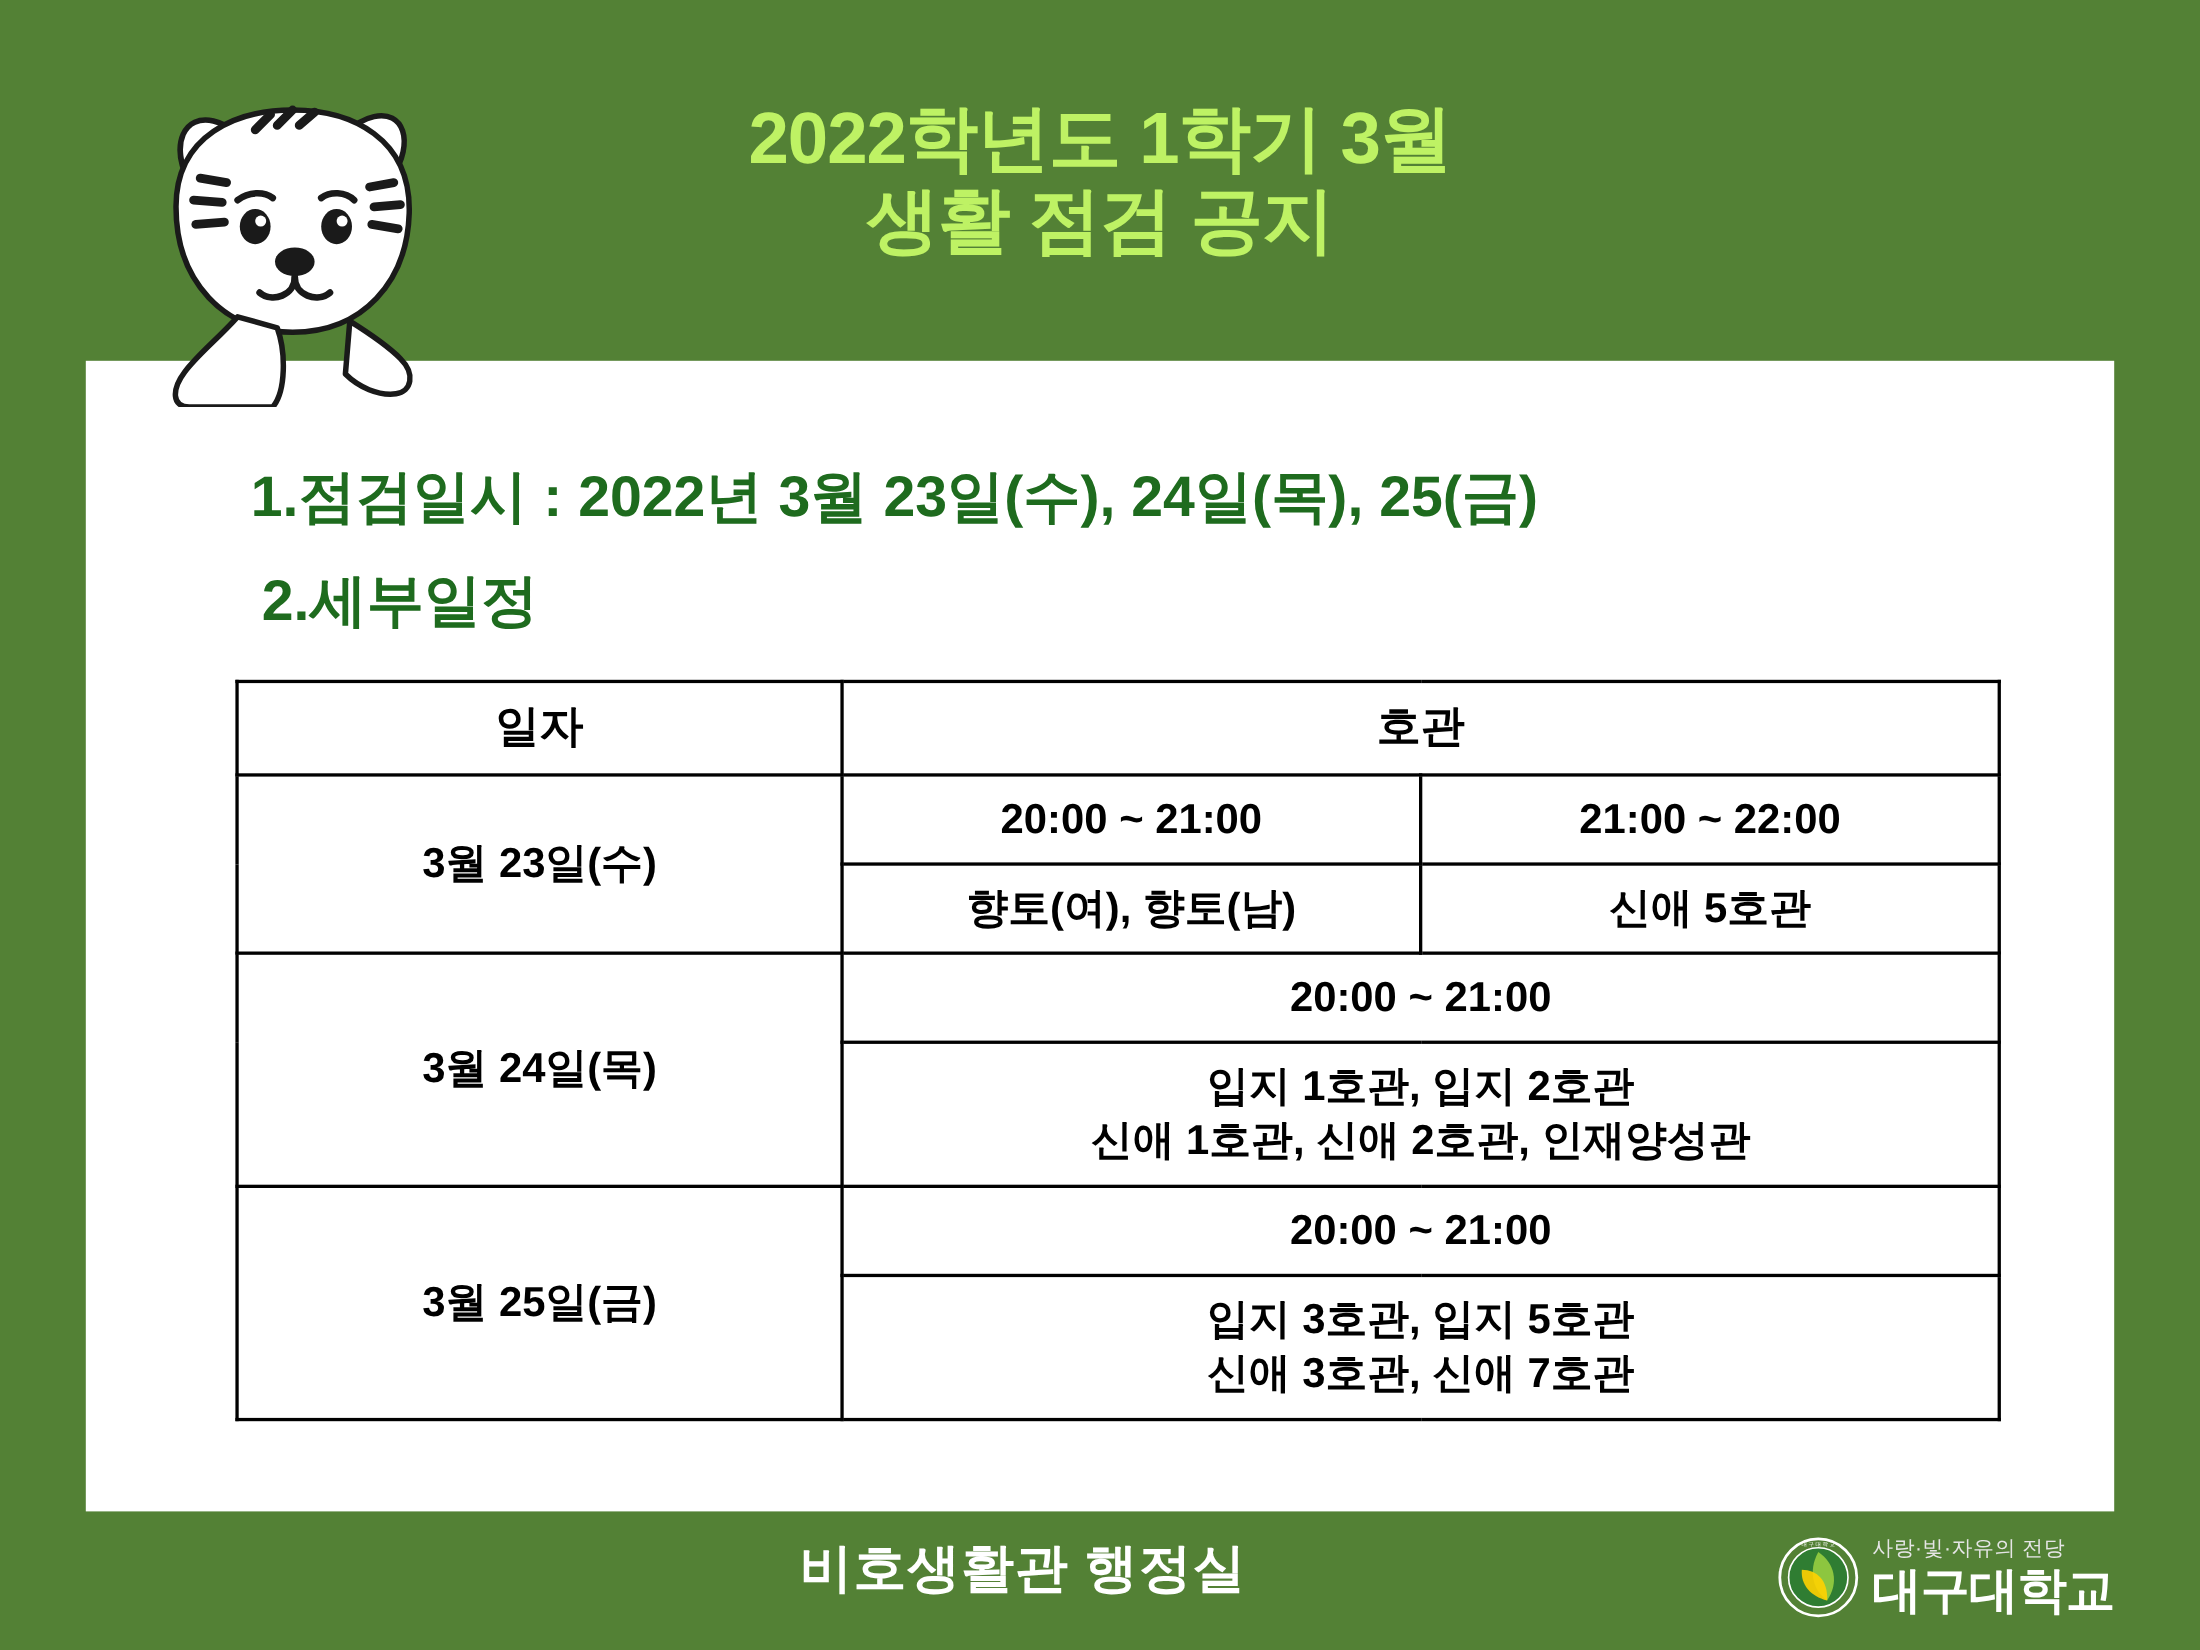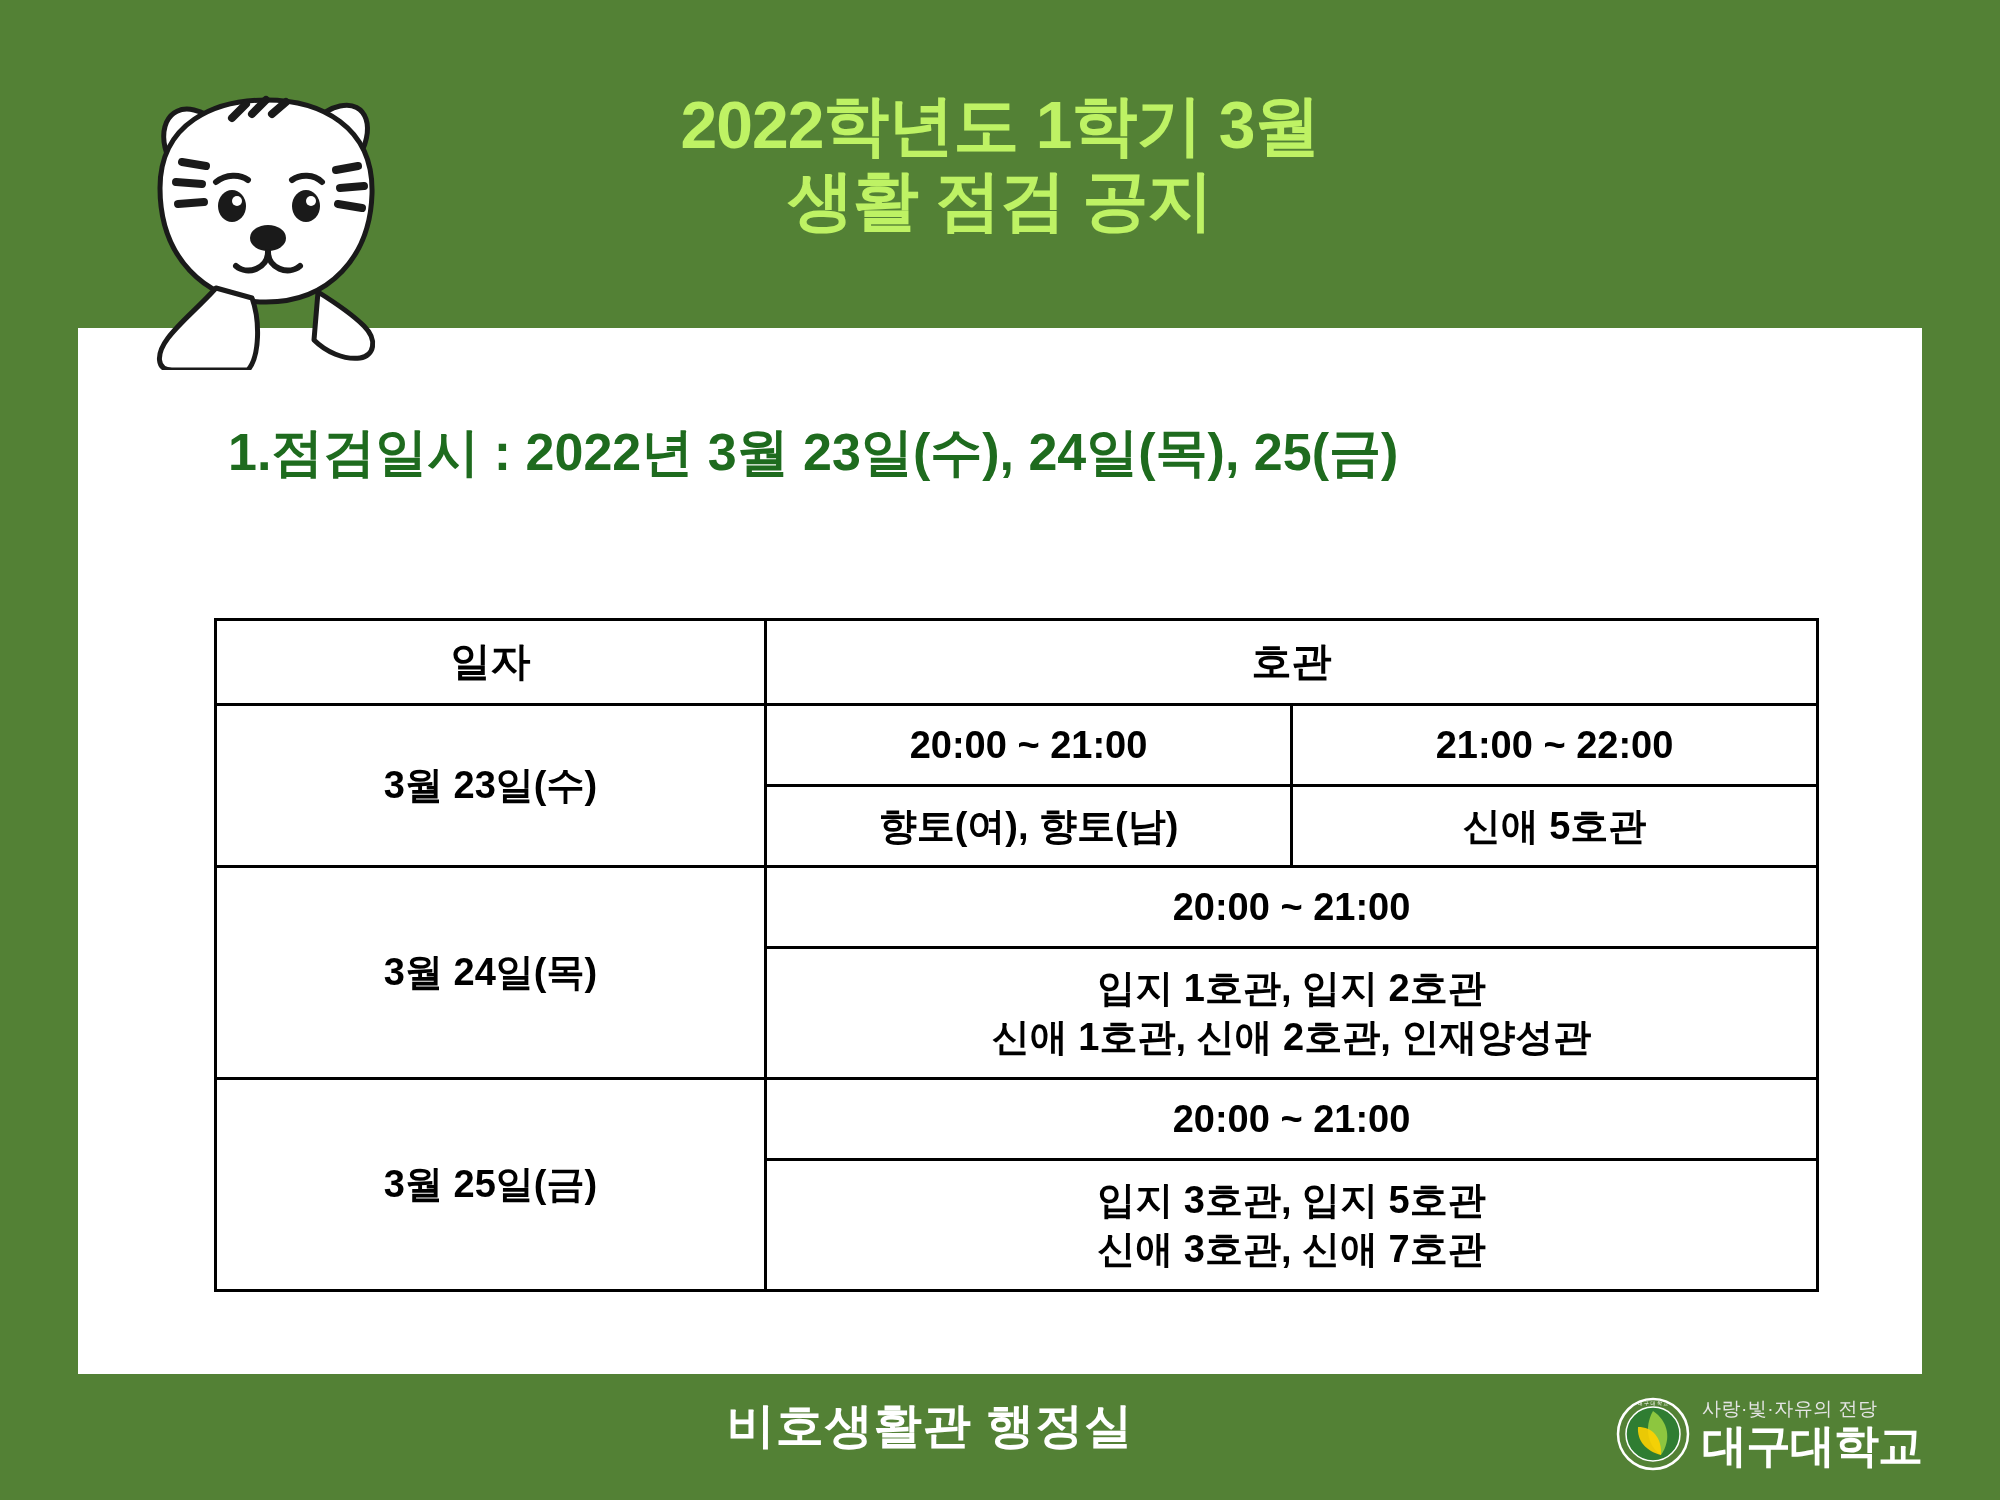--- a/index.html
+++ b/index.html
@@ -205,20 +205,21 @@
       <path d="M148 182 C148 198 128 206 116 196"></path>
       <path d="M148 182 C148 198 168 206 180 196"></path>
     </g>
   </svg>
 </div>
 
 <div class="body-panel">
 
   <div class="info-block">
     <div class="info-line-1">1.점검일시 : 2022년 3월 23일(수), 24일(목), 25(금)</div>
+    <div class="info-line-3">2.세부일정</div>
   </div>
 
   <table class="schedule-table">
     <thead>
       <tr>
         <th class="col-date" rowspan="1">일자</th>
         <th colspan="2">호관</th>
       </tr>
     </thead>
     <tbody>

